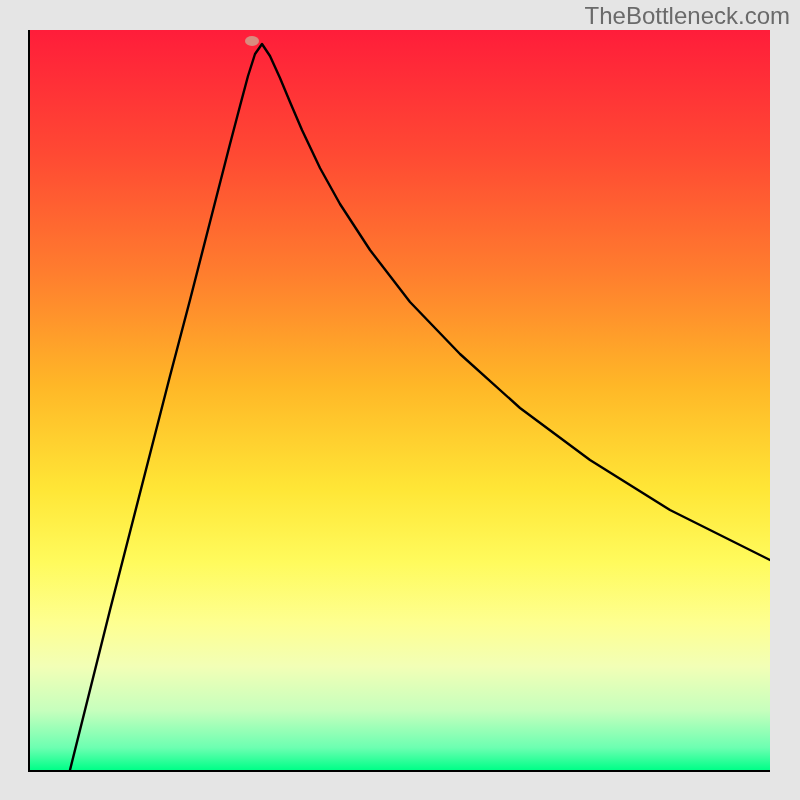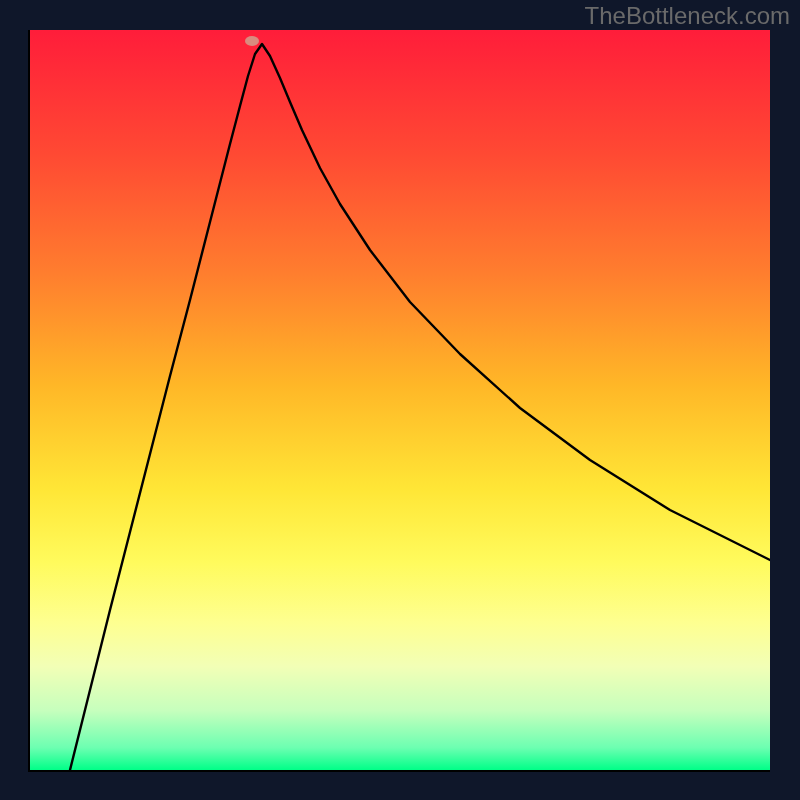--- a/index.html
+++ b/index.html
@@ -7,21 +7,21 @@
     padding: 0;
     width: 800px;
     height: 800px;
     background: #000;
     font-family: Arial, Helvetica, sans-serif;
     position: relative;
   }
   .frame {
     width: 800px;
     height: 800px;
-    background: #0f172a;
+    background: #e5e5e5;
     position: relative;
   }
   .watermark {
     position: absolute;
     top: 2px;
     right: 10px;
     color: #6a6a6a;
     font-size: 24px;
     font-weight: 500;
     text-align: right;

